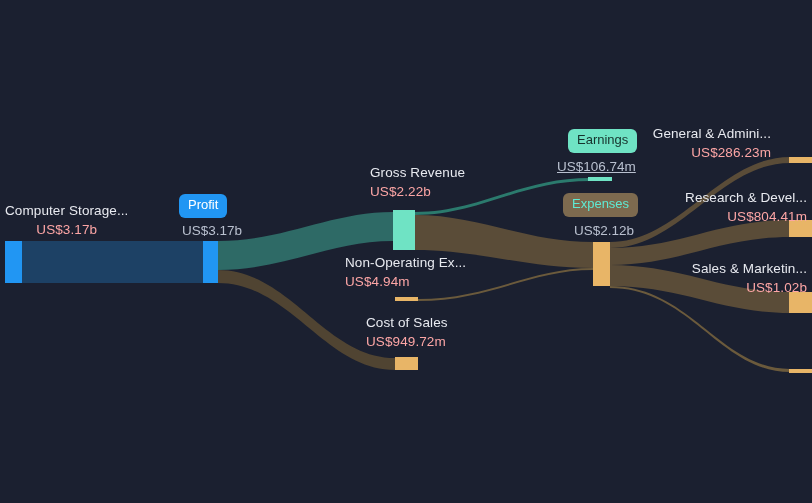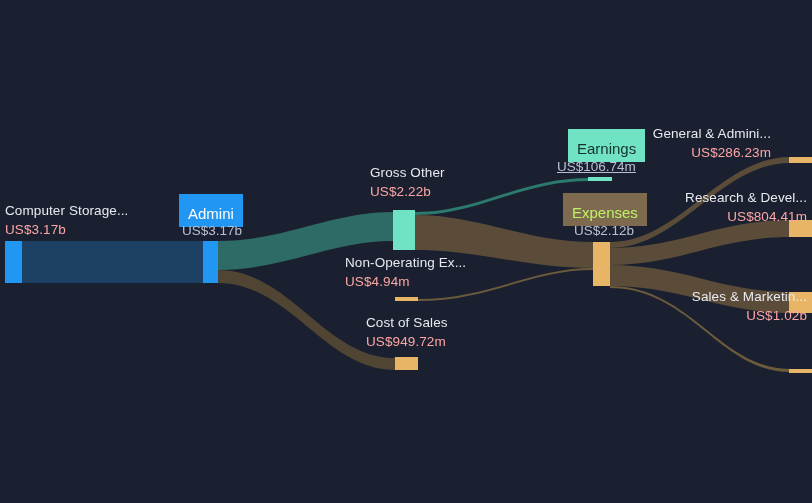--- a/index.html
+++ b/index.html
@@ -38,37 +38,37 @@
   }
   .lbl .val {
     color: #fca5a5;
     display: block;
     font-size: 13.5px;
   }
   .lbl.right-align { text-align: right; }
   .badge {
     position: absolute;
     display: inline-block;
-    border-radius: 0;
-    font-size: 15px;
+    border-radius: 6px;
+    font-size: 13px;
     line-height: 19px;
-    padding: 10px 9px 4px 9px;
+    padding: 1px 9px 4px 9px;
     white-space: nowrap;
   }
   .badge-revenue {
     background: #2196f3;
     color: #ffffff;
   }
   .badge-earnings {
     background: #6fe3c4;
     color: #16322c;
   }
   .badge-expenses {
     background: #7d6a4f;
-    color: #bef264;
+    color: #5eead4;
   }
   .badge-sub {
     position: absolute;
     color: #b9c0cf;
     font-size: 13.5px;
     line-height: 19px;
     white-space: nowrap;
   }
 </style>
 </head>
@@ -141,30 +141,30 @@
 
     <rect x="789" y="157" width="23" height="6" fill="#e8b567"></rect>
 
     <rect x="789" y="220" width="23" height="17" fill="#e8b567"></rect>
 
     <rect x="789" y="292" width="23" height="21" fill="#e8b567"></rect>
 
     <rect x="789" y="369" width="23" height="4" fill="#e8b567"></rect>
   </svg>
 
-  <div class="lbl" style="left:5px; top:201px;">
+  <div class="lbl" style="left:5px; top:201px;text-align:center;">
     <span>Computer Storage...</span>
     <span class="val">US$3.17b</span>
   </div>
 
-  <div class="badge badge-revenue" style="left:179px; top:194px;">Admini</div>
+  <div class="badge badge-revenue" style="left:179px; top:194px;">Profit</div>
   <div class="badge-sub" style="left:182px; top:221px;">US$3.17b</div>
 
   <div class="lbl" style="left:370px; top:163px;">
-    <span>Gross Other</span>
+    <span>Gross Revenue</span>
     <span class="val">US$2.22b</span>
   </div>
 
   <div class="lbl" style="left:345px; top:253px;">
     <span>Non-Operating Ex...</span>
     <span class="val">US$4.94m</span>
   </div>
 
   <div class="lbl" style="left:366px; top:313px;">
     <span>Cost of Sales</span>
@@ -180,19 +180,19 @@
   <div class="lbl right-align" style="left:572px; top:124px; width:199px;">
     <span>General &amp; Admini...</span>
     <span class="val">US$286.23m</span>
   </div>
 
   <div class="lbl right-align" style="left:608px; top:188px; width:199px;">
     <span>Research &amp; Devel...</span>
     <span class="val">US$804.41m</span>
   </div>
 
-  <div class="lbl right-align" style="left:608px; top:259px; width:199px;margin-top:28px;">
+  <div class="lbl right-align" style="left:608px; top:259px; width:199px;">
     <span>Sales &amp; Marketin...</span>
     <span class="val">US$1.02b</span>
   </div>
 
 
 </div>
 
 </body></html>

